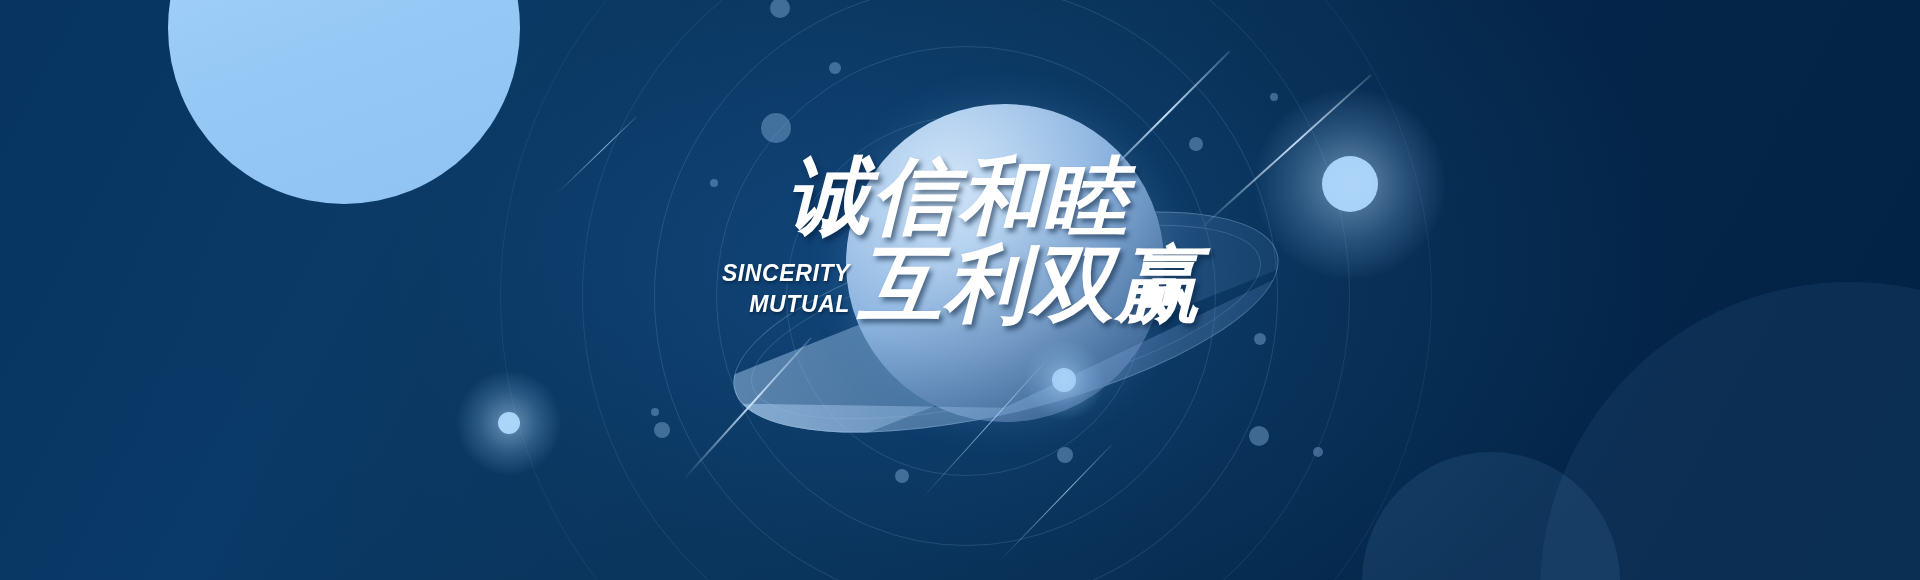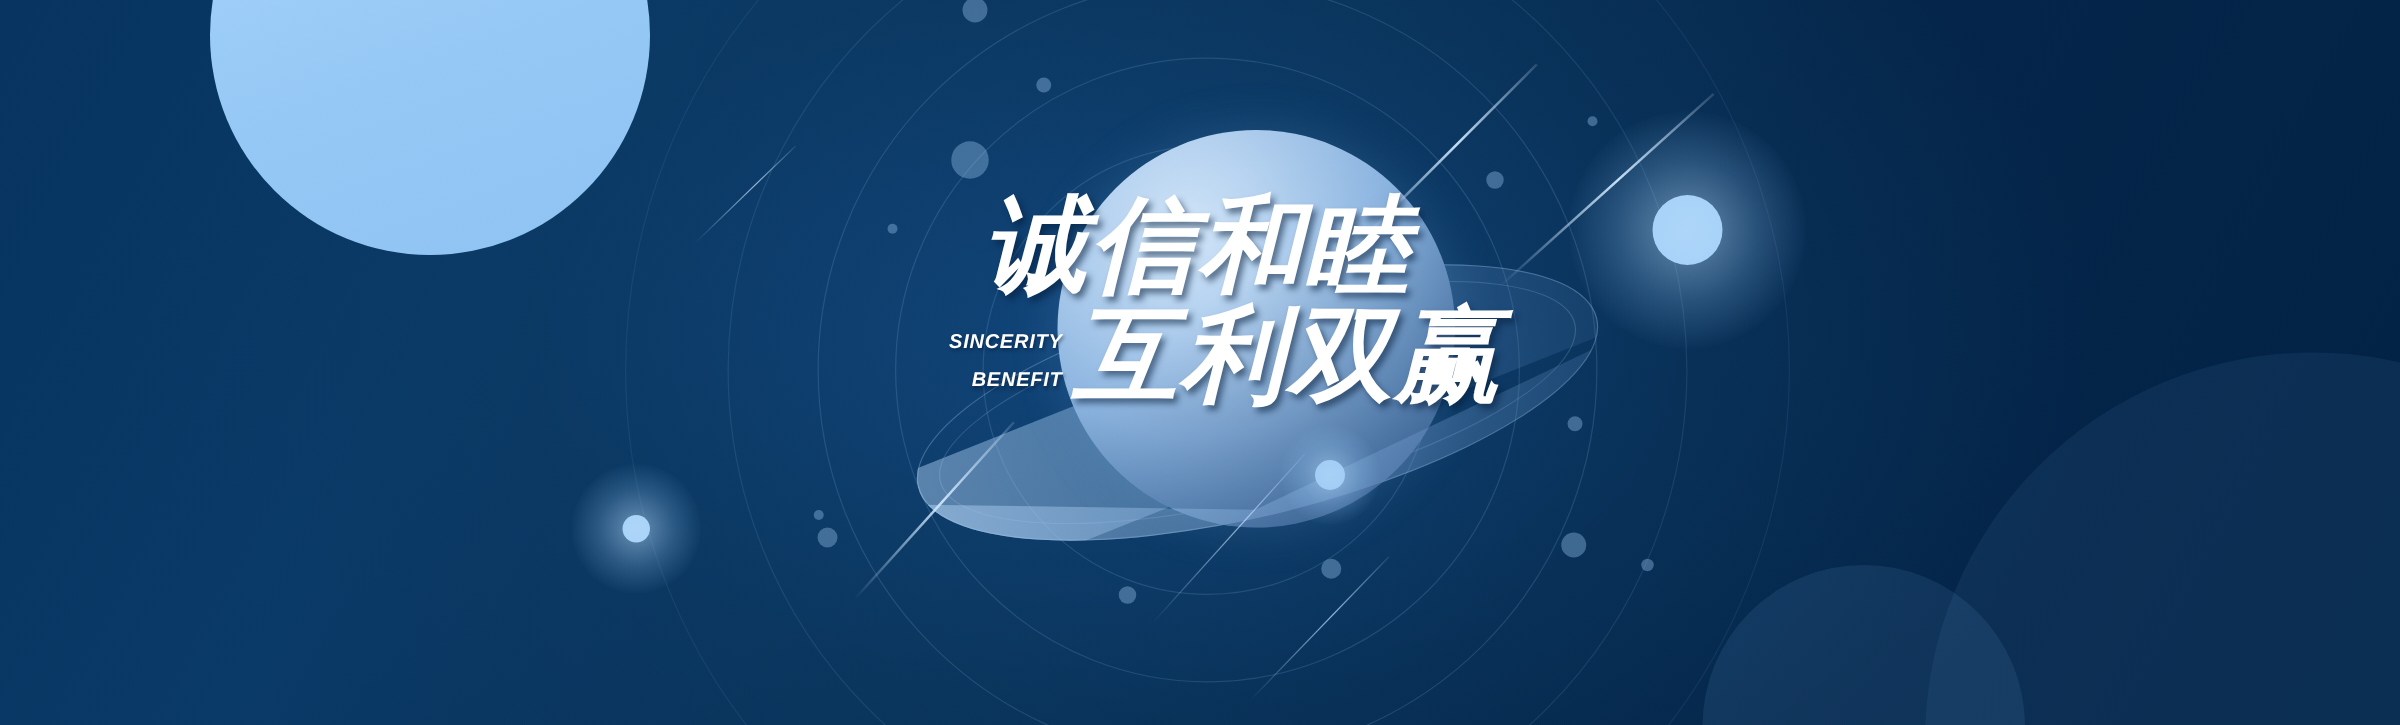--- a/index.html
+++ b/index.html
@@ -145,21 +145,21 @@
 
   .en-block{
     position:absolute;
     left:560px;
     top:258px;
     width:290px;
     text-align:right;
     color:#ffffff;
     font-style:italic;
     font-weight:bold;
-    font-size:16px;
+    font-size:23px;
     letter-spacing:0.6px;
     line-height:31px;
     text-shadow:1px 2px 3px rgba(4,26,52,0.60);
   }
   .en-block div{white-space:nowrap;}
 
   .cn-block{
     position:absolute;
     left:786px;
     top:152px;
@@ -228,21 +228,21 @@
     <div class="streak thin" style="left:556px;top:194px;width:112px;transform:rotate(-44deg);"></div>
     <div class="streak" style="left:684px;top:478px;width:190px;transform:rotate(-48deg);"></div>
     <div class="streak thin" style="left:922px;top:498px;width:182px;transform:rotate(-48deg);"></div>
     <div class="streak thin" style="left:1000px;top:560px;width:160px;transform:rotate(-46deg);"></div>
   </div>
 
   <div class="copy">
 
     <div class="en-block">
       <div>SINCERITY</div>
-      <div>BENEFIT</div>
+      <div>MUTUAL</div>
     </div>
 
     <div class="cn-block">
       <div class="cn-line l1">诚信和睦</div>
       <div class="cn-line l2">互利双赢</div>
     </div>
 
   </div>
 </div>
 

